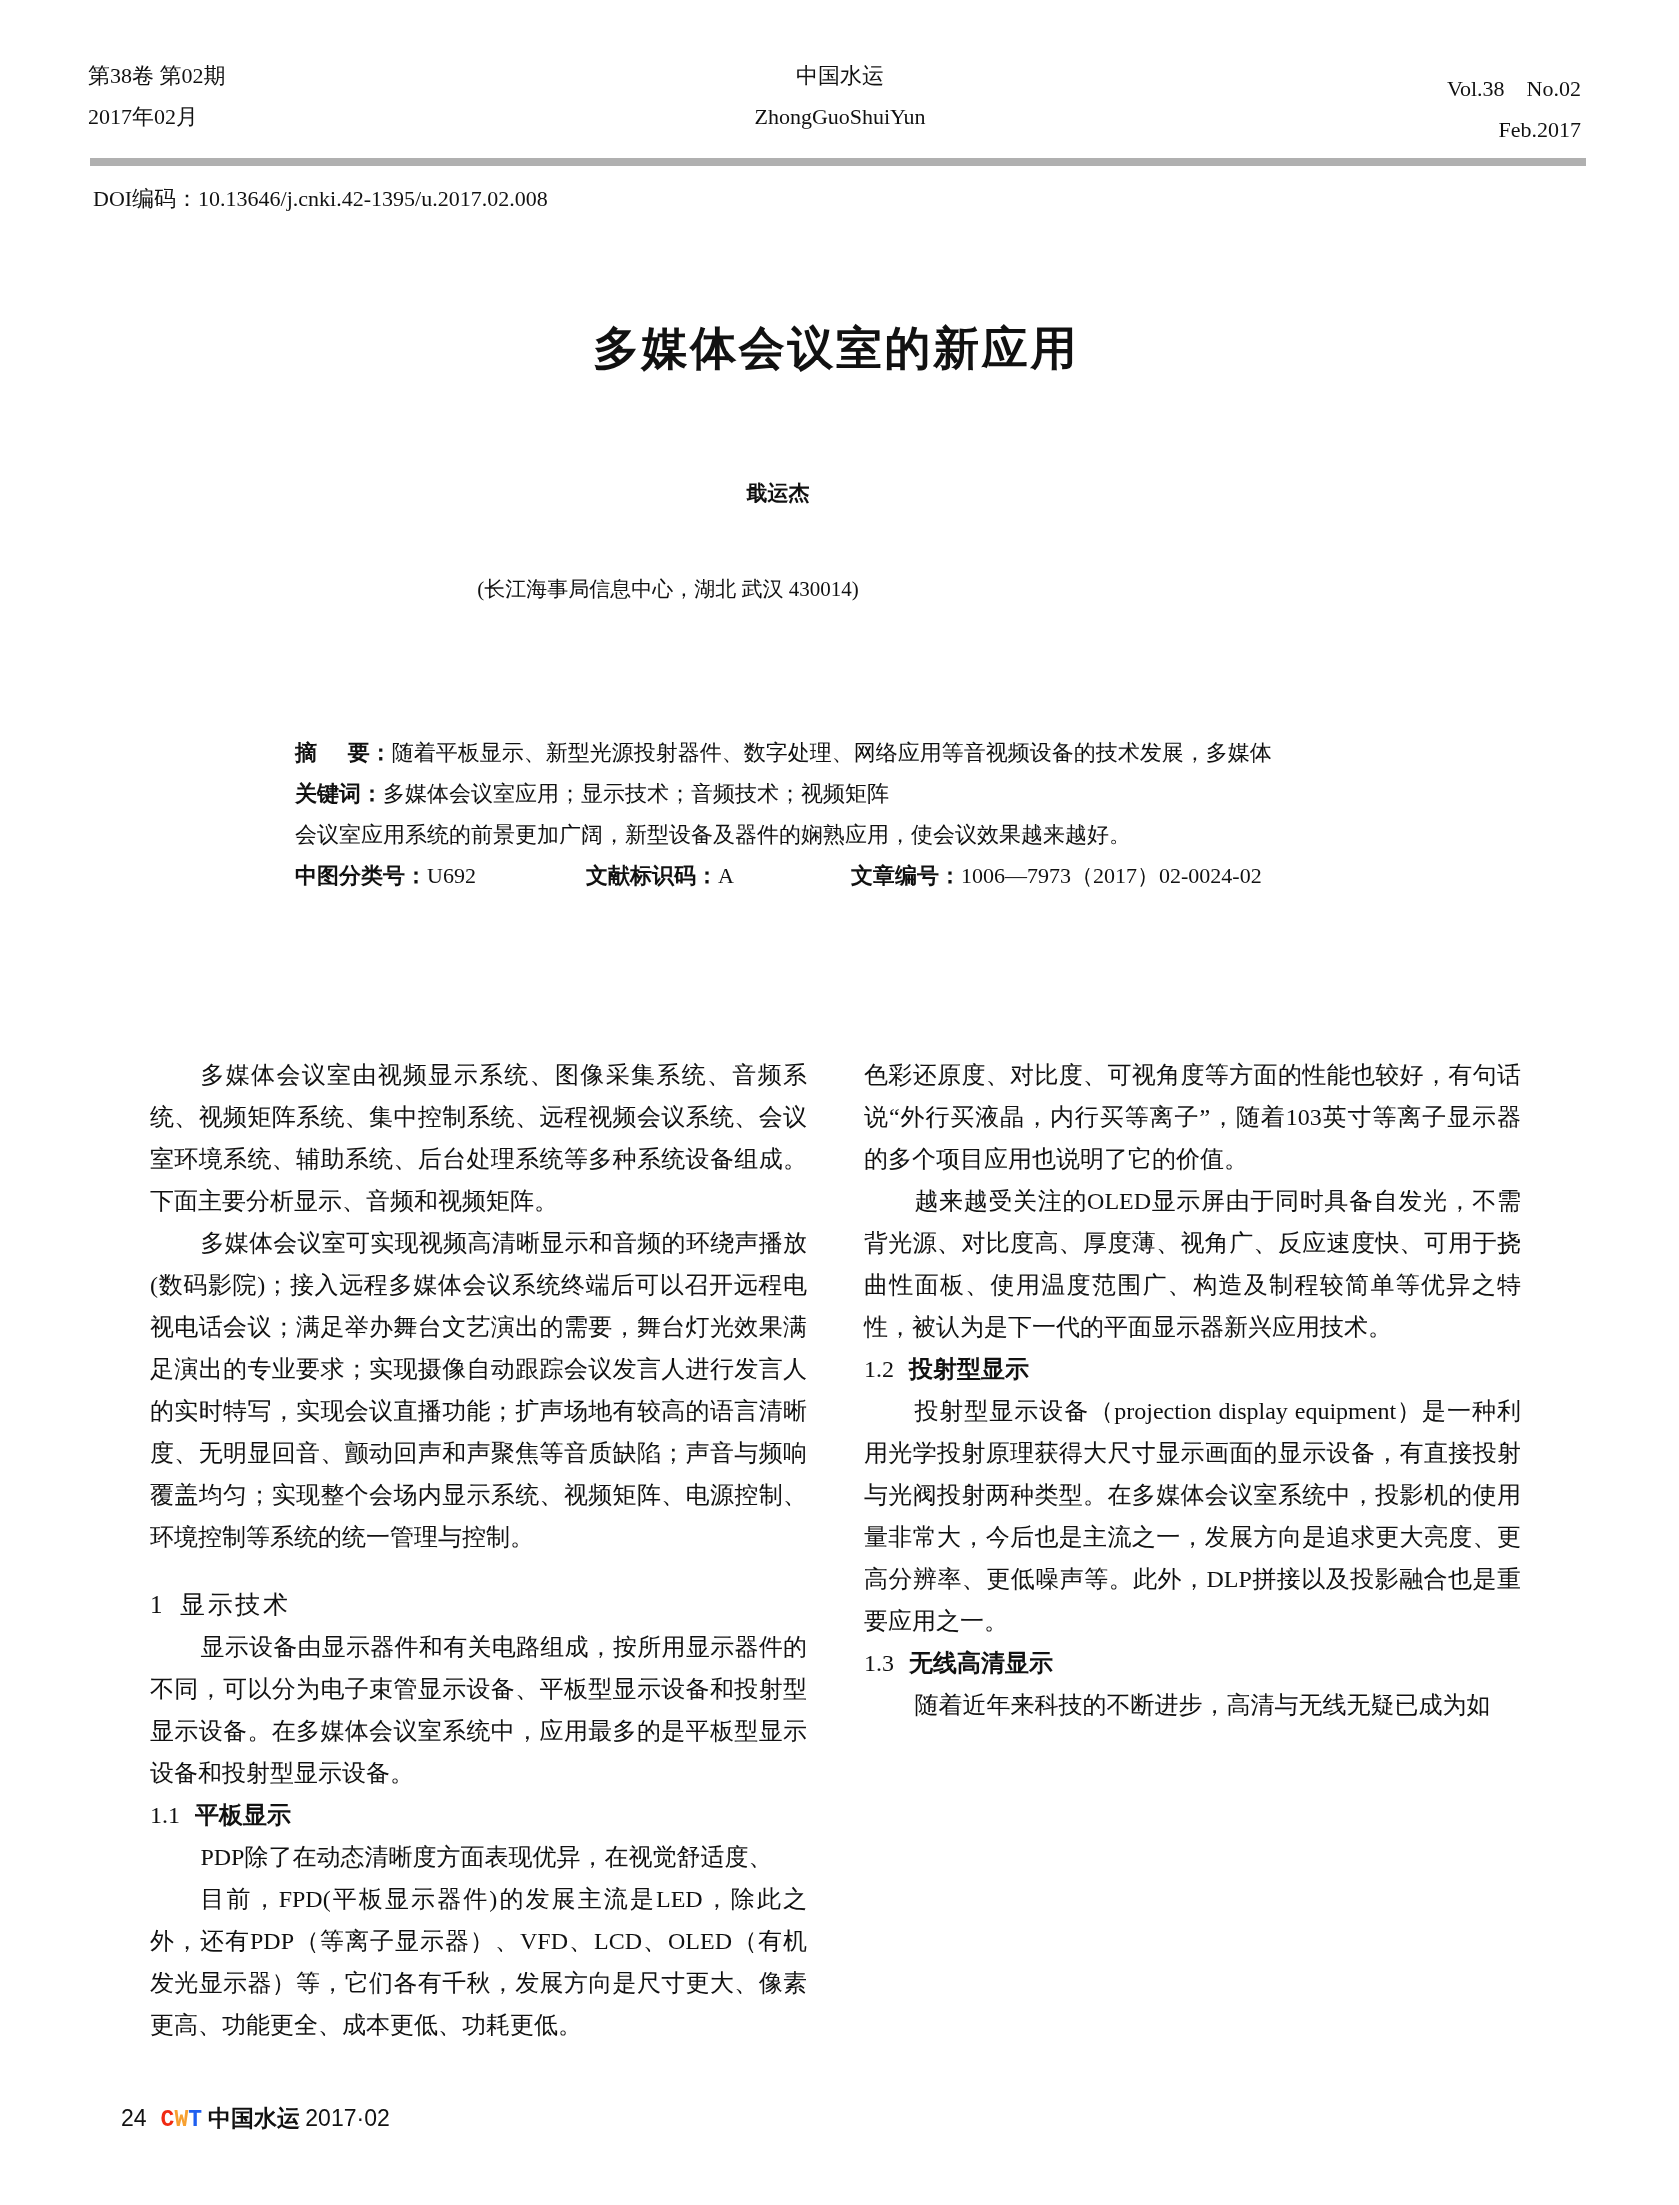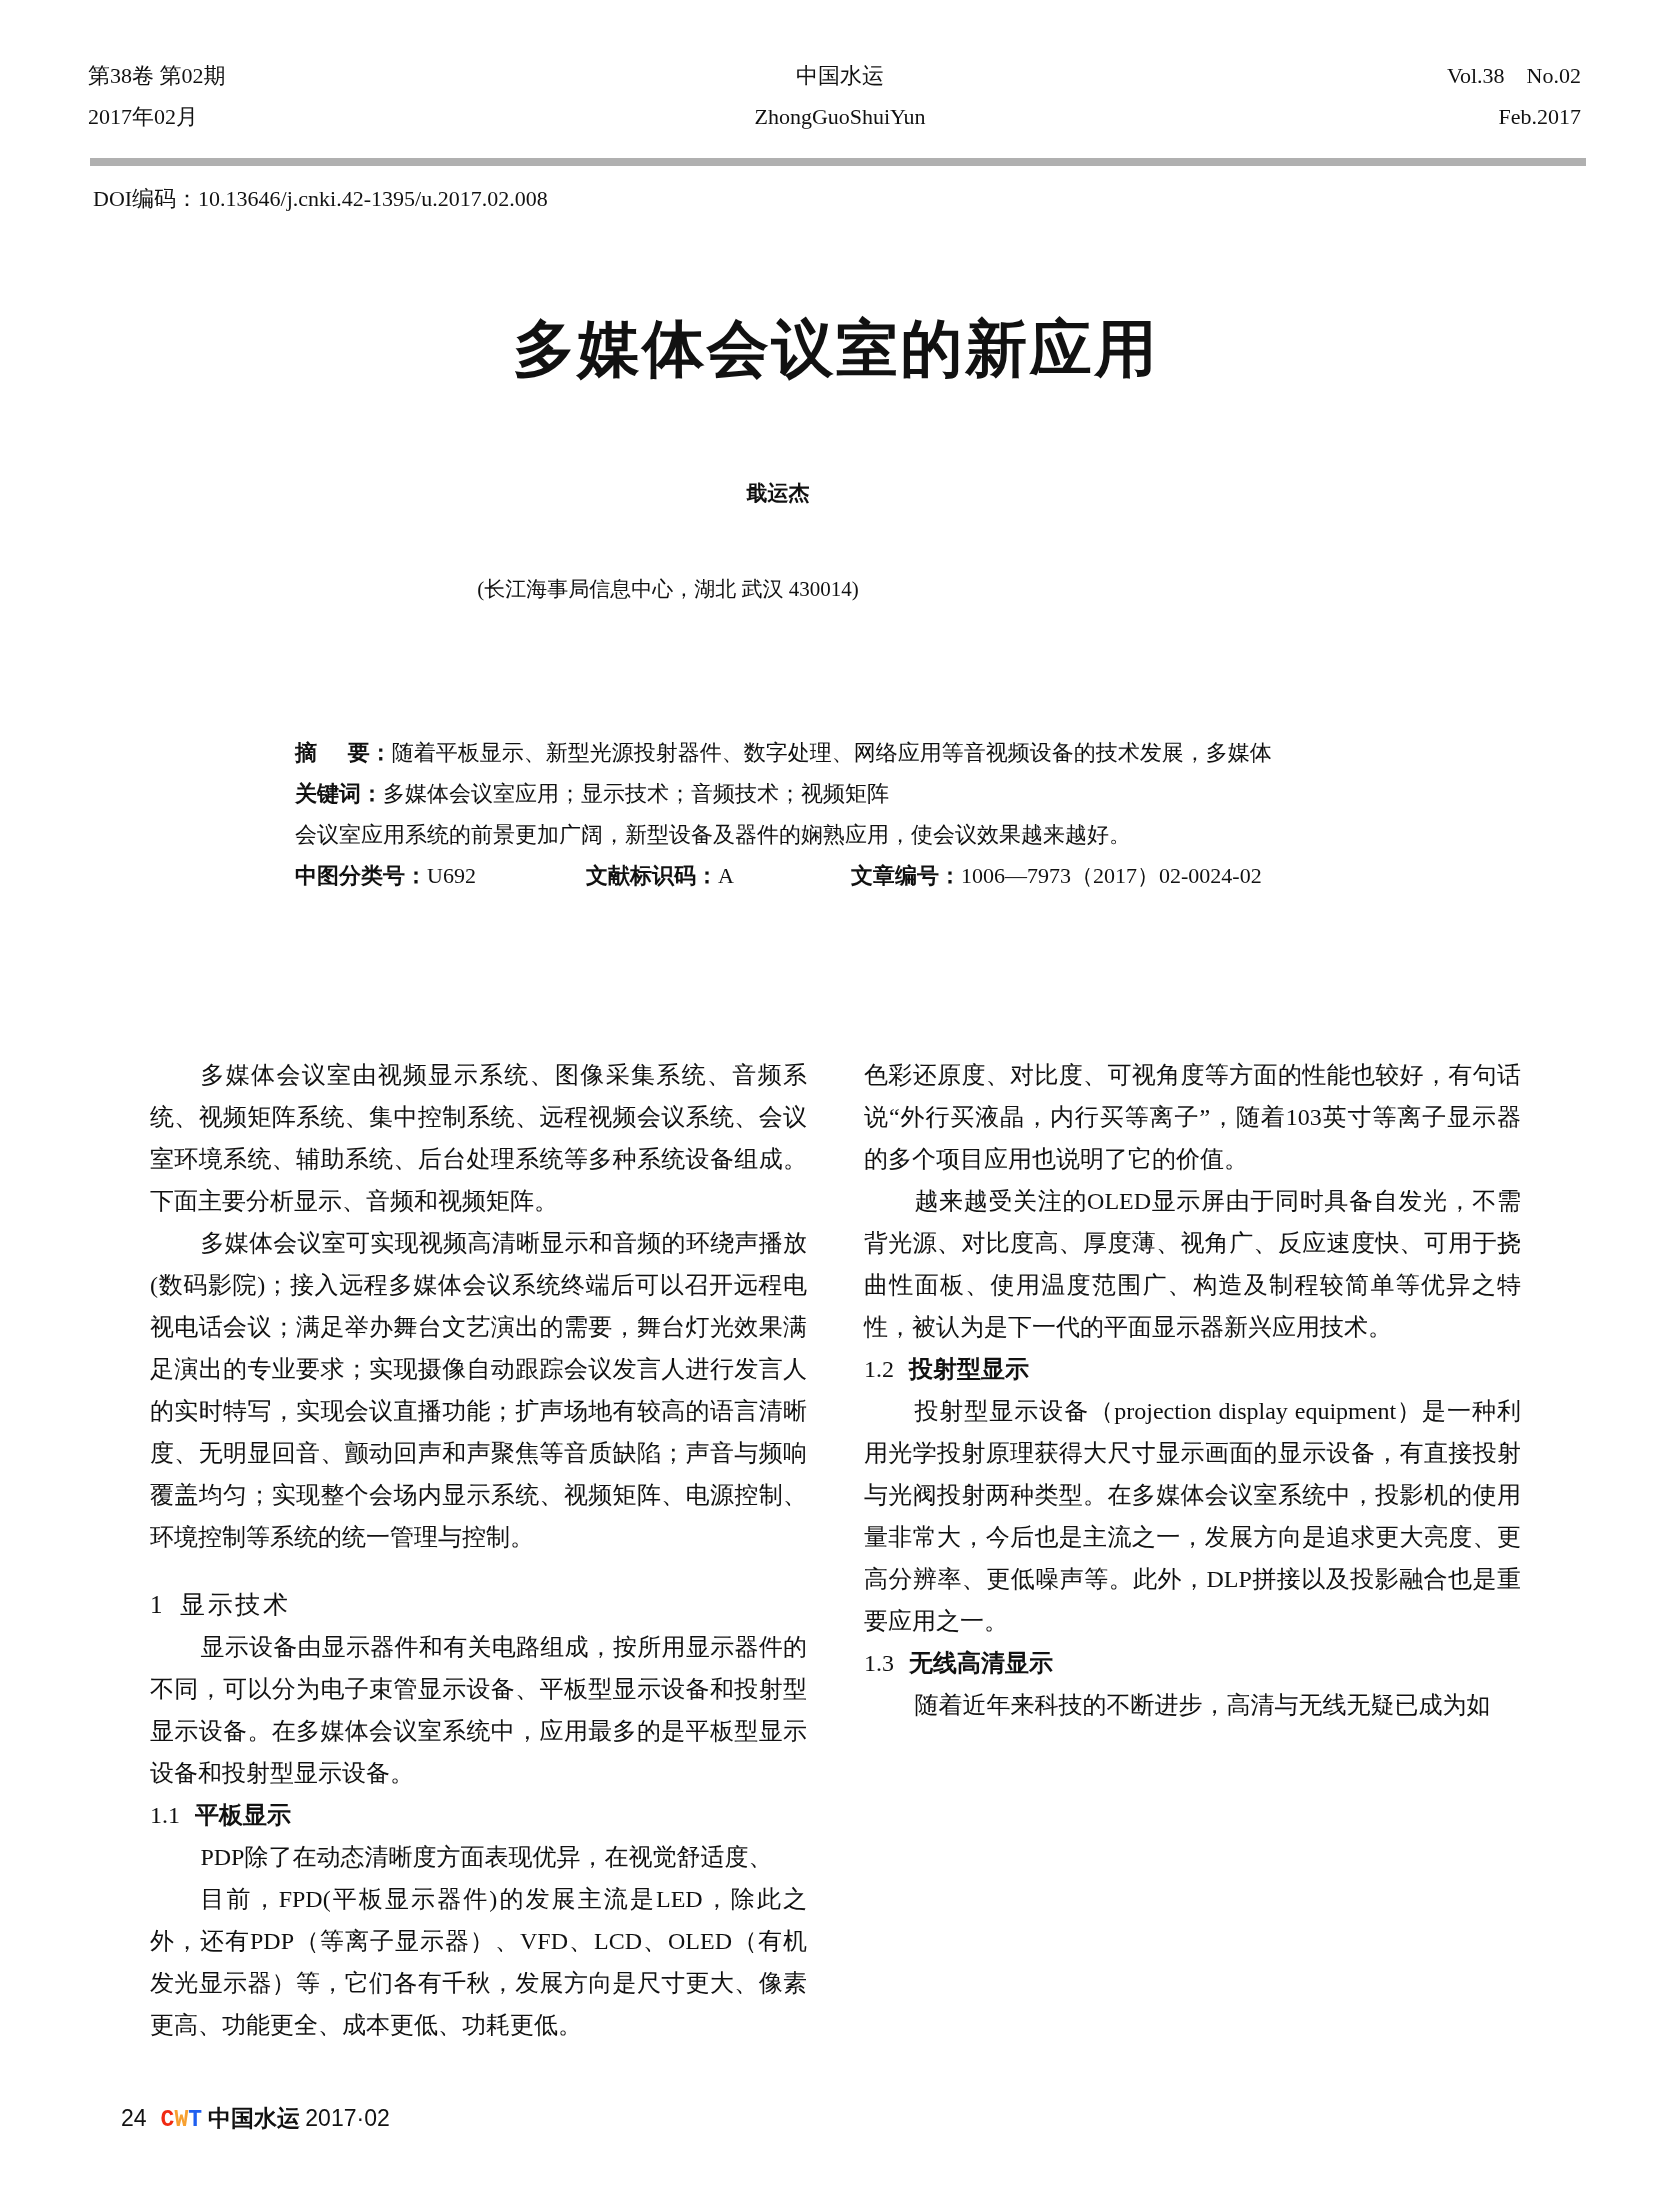--- a/index.html
+++ b/index.html
@@ -4,24 +4,24 @@
 <style>
   html, body { margin: 0; padding: 0; background: #ffffff; }
   body {
     width: 1680px; height: 2263px; position: relative; overflow: hidden;
     font-family: "Liberation Serif", "DejaVu Serif", serif; color: #111;
   }
   .abs { position: absolute; }
   .hdr { font-size: 22px; line-height: 26.5px; white-space: nowrap; }
   .hdr-left { left: 88px; }
   .hdr-center { left: 0; width: 1680px; text-align: center; }
-  .hdr-right { right: 99px; text-align: right; }
+  .hdr-right { right: 99px; text-align: right; margin-top: 13px; }
   .rule { left: 90px; top: 158px; width: 1496px; height: 7.5px; background: #b0b0b0; }
   .doi { left: 93px; top: 186px; font-size: 22px; line-height: 26.5px; white-space: nowrap; }
-  .title { left: 0; width: 1672px; top: 309px; text-align: center; font-size: 62px; line-height: 79px;
+  .title { left: 0; width: 1672px; top: 309px; text-align: center; font-size: 46px; line-height: 79px;
            font-weight: bold; font-family: "DejaVu Serif", serif; letter-spacing: 2.6px; }
   .author { left: 0; width: 1556px; top: 479px; text-align: center; font-size: 21px; line-height: 28px;
             font-weight: bold; font-family: "DejaVu Sans", sans-serif; }
   .affil { left: 0; width: 1336px; top: 576px; text-align: center; font-size: 21px; line-height: 26.5px; }
   .abstract { left: 295px; width: 1103px; top: 732px; font-size: 22px; line-height: 41px; }
   .abstract .lbl { font-weight: bold; font-family: "DejaVu Sans", sans-serif; }
   .abstract .line { white-space: nowrap; height: 41px; }
   .abstract .meta span.cell { display: inline-block; }
   .col { top: 1054px; width: 657px; font-size: 24px; line-height: 42px; text-align: justify; }
   .col-left { left: 150px; }

